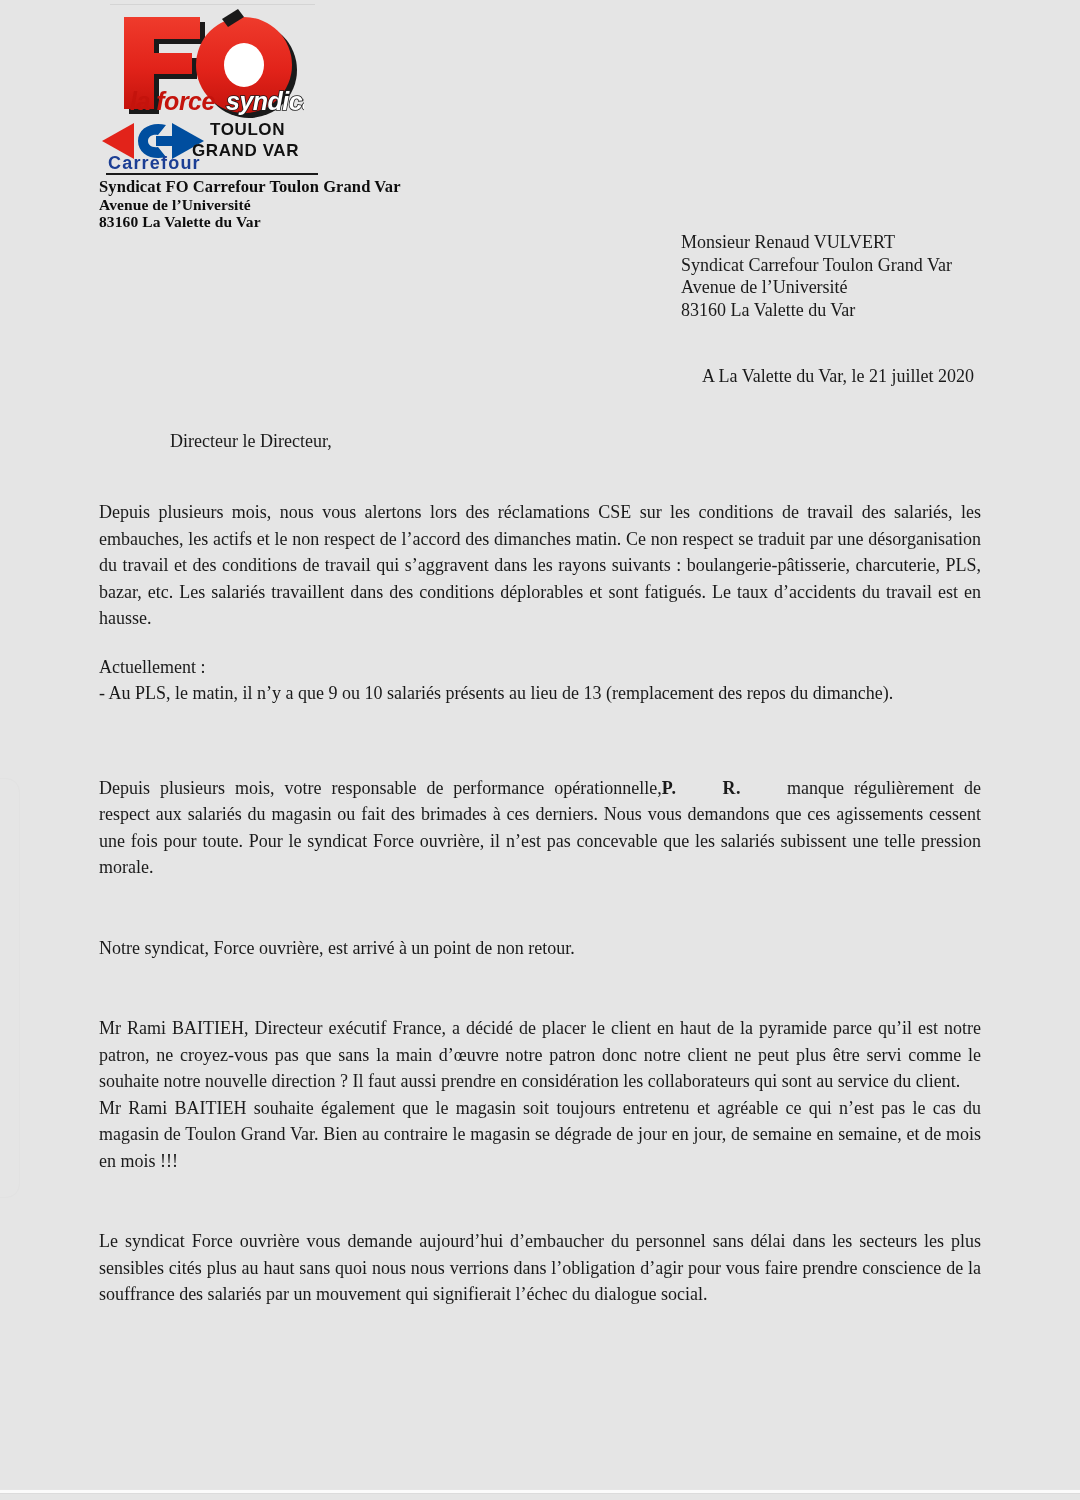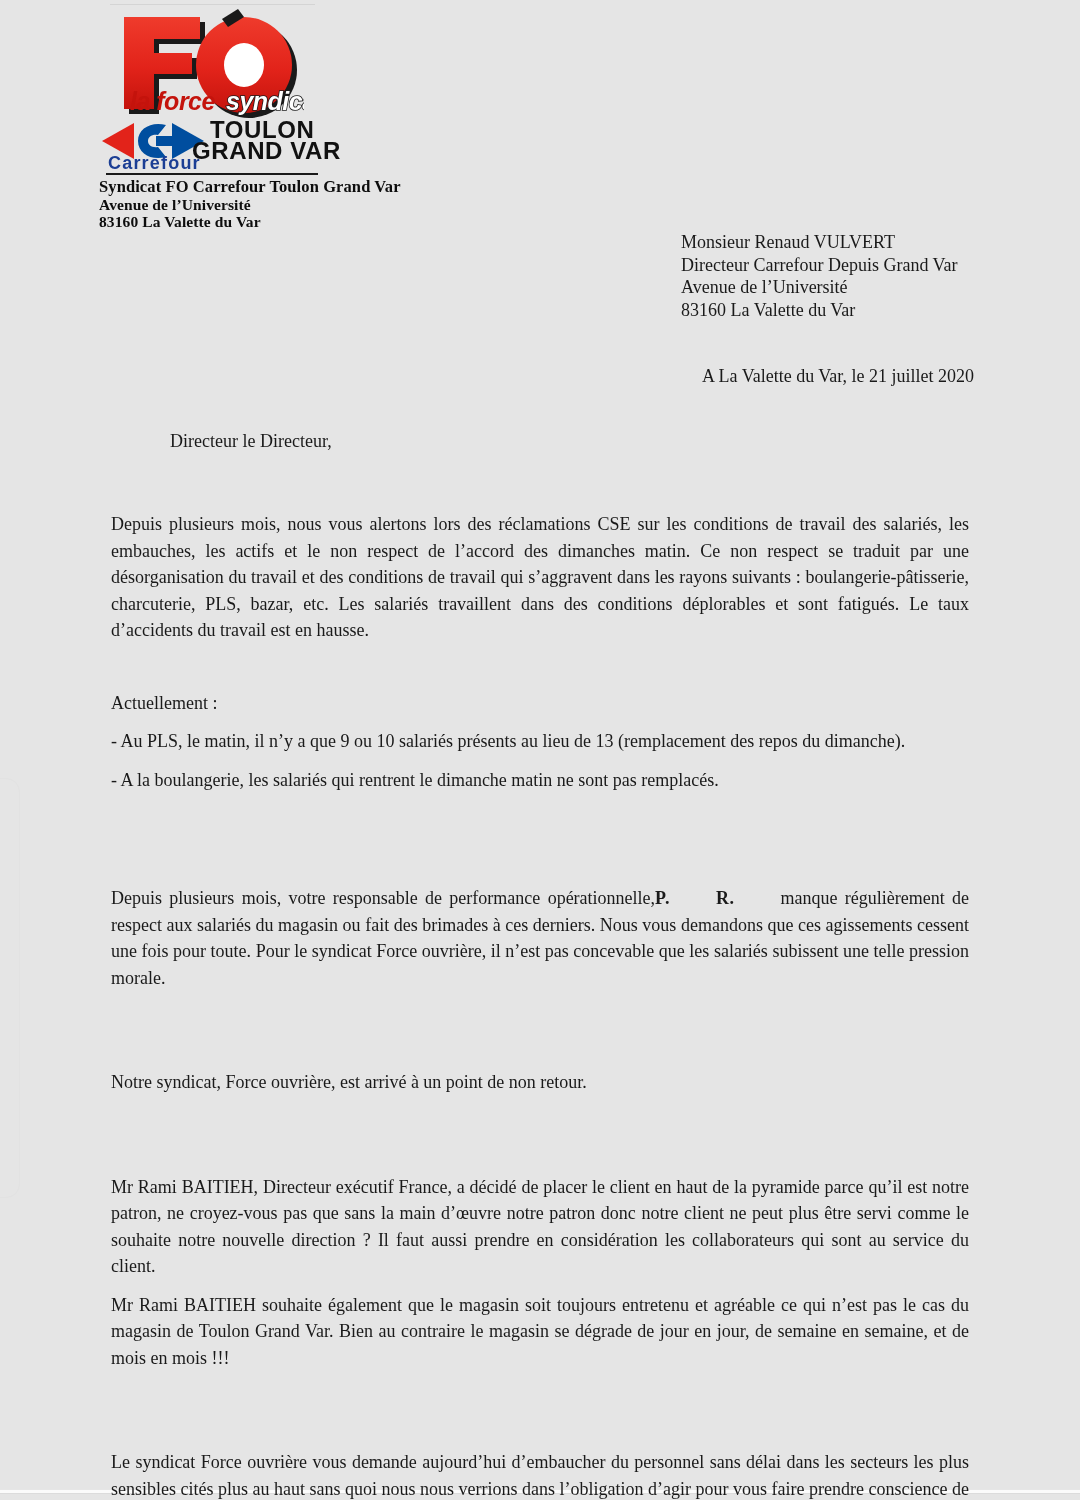--- a/index.html
+++ b/index.html
@@ -98,21 +98,21 @@
     font-size: 18px;
     letter-spacing: 1.2px;
     color: #1b3e94;
   }
   .store-name {
     position: absolute;
     left: 110px;
     top: 0px;
     font-family: "Liberation Sans", sans-serif;
     font-weight: bold;
-    font-size: 24px;
+    font-size: 17px;
     line-height: 21px;
     letter-spacing: 0.6px;
     color: #111111;
   }
   .store-name .ln2 { margin-left: -18px; }
 
   .letterhead-rule-bottom {
     position: absolute;
     left: 10px;
     top: 168px;
@@ -169,21 +169,21 @@
     position: absolute;
     left: 99px;
     top: 499px;
     width: 882px;
     font-size: 18px;
     line-height: 26.5px;
     color: #1a1a1a;
   }
   .para {
     text-align: justify;
-    margin: 12px;
+    margin: 0;
   }
   .para.nojust { text-align: left; }
   .gap-sm { height: 22px; }
   .gap-lg { height: 46px; }
   .gap-xl { height: 54px; }
 
   .redacted-initials {
     font-weight: bold;
     letter-spacing: 0.5px;
   }
@@ -258,38 +258,37 @@
   </div>
 
   <div class="sender">
     <div class="line1">Syndicat FO Carrefour Toulon Grand Var</div>
     <div>Avenue de l’Université</div>
     <div>83160 La Valette du Var</div>
   </div>
 
   <div class="recipient">
     <div>Monsieur Renaud VULVERT</div>
-    <div>Directeur Carrefour Depuis Grand Var</div>
+    <div>Syndicat Carrefour Toulon Grand Var</div>
     <div>Avenue de l’Université</div>
     <div>83160 La Valette du Var</div>
   </div>
 
   <div class="date-line">A La Valette du Var, le 21 juillet 2020</div>
 
   <div class="salutation">Directeur le Directeur,</div>
 
   <div class="body-text">
 
     <p class="para">Depuis plusieurs mois, nous vous alertons lors des réclamations CSE sur les conditions de travail des salariés, les embauches, les actifs et le non respect de l’accord des dimanches matin. Ce non respect se traduit par une désorganisation du travail et des conditions de travail qui s’aggravent dans les rayons suivants : boulangerie-pâtisserie, charcuterie, PLS, bazar, etc. Les salariés travaillent dans des conditions déplorables et sont fatigués. Le taux d’accidents du travail est en hausse.</p>
 
     <div class="gap-sm"></div>
 
     <p class="para nojust">Actuellement :</p>
     <p class="para">- Au PLS, le matin, il n’y a que 9 ou 10 salariés présents au lieu de 13 (remplacement des repos du dimanche).</p>
-    <p class="para nojust">- A la boulangerie, les salariés qui rentrent le dimanche matin ne sont pas remplacés.</p>
 
     <div class="gap-sm"></div>
 
 
     <div class="gap-lg"></div>
 
     <p class="para"><span>Depuis plusieurs mois, votre responsable de performance opérationnelle,</span><span class="redacted-initials">P.</span><span class="redacted-gap"></span><span class="redacted-initials">R.</span><span class="redacted-gap"></span><span>manque régulièrement de respect aux salariés du magasin ou fait des brimades à ces derniers. Nous vous demandons que ces agissements cessent une fois pour toute. Pour le syndicat Force ouvrière, il n’est pas concevable que les salariés subissent une telle pression morale.</span></p>
 
     <div class="gap-xl"></div>
 

